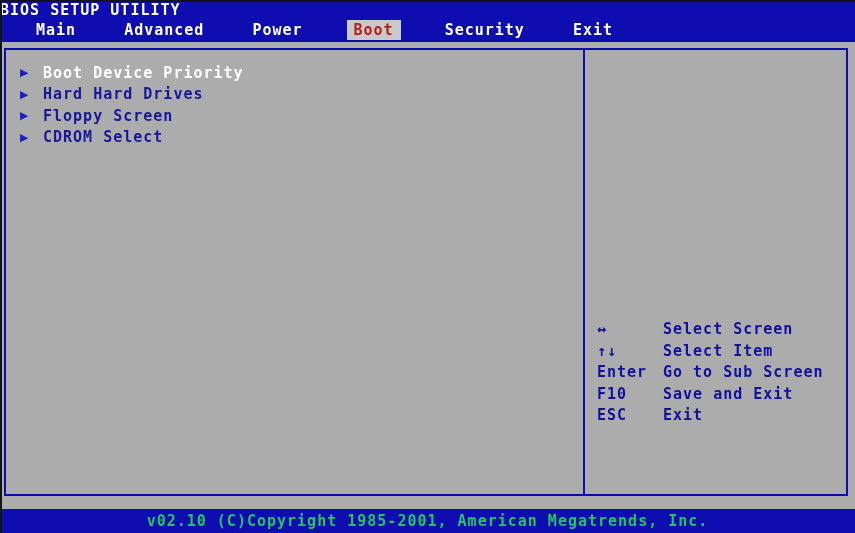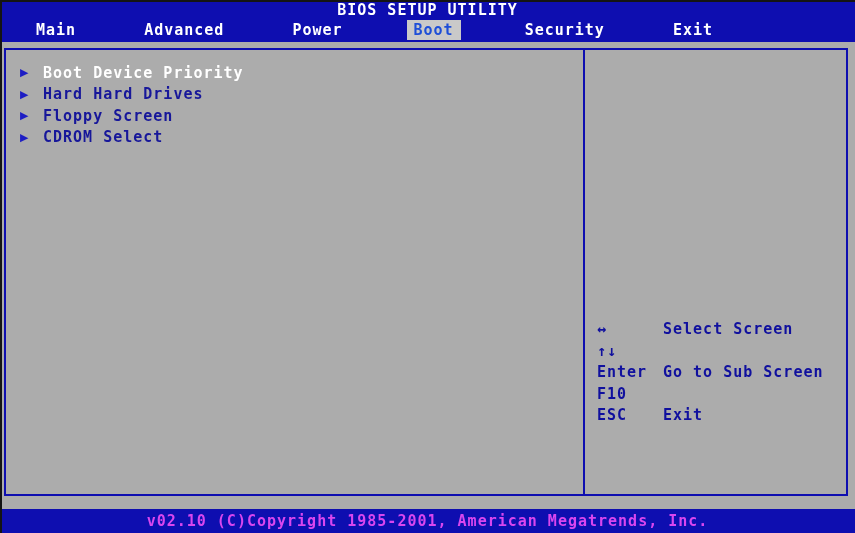--- a/index.html
+++ b/index.html
@@ -18,30 +18,30 @@
     width:855px;height:533px;
     background:var(--gray);
     font-family:"DejaVu Sans Mono","Liberation Mono",monospace;
     font-weight:bold;
     overflow:hidden;
   }
   .edge-top{position:absolute;top:0;left:0;width:100%;height:2px;background:#141414;z-index:12;}
   .edge-left{position:absolute;top:0;left:0;width:2px;height:100%;background:#141414;z-index:12;}
   .titlebar{
     position:absolute;top:2px;left:0;width:100%;height:16px;
-    background:var(--blue);color:#fff;text-align:center;
+    background:var(--blue);color:#fff;text-align:left;
     font-size:15px;line-height:16px;letter-spacing:1px;
   }
   .menubar{
     position:absolute;top:18px;left:0;width:100%;height:24px;
     background:var(--blue);display:flex;align-items:center;
-    gap:60px;padding-left:32px;color:#fff;font-size:15px;letter-spacing:1px;
+    gap:40px;padding-left:32px;color:#fff;font-size:15px;letter-spacing:1px;
   }
   .tab{padding:1px 4px;white-space:nowrap;}
-  .tab.active{background:var(--tab-active-bg);color:#1d4ed8;padding:1px 7px;}
+  .tab.active{background:var(--tab-active-bg);color:#b91c1c;padding:1px 7px;}
   .frame{
     position:absolute;left:4px;top:48px;width:844px;height:448px;
     border:2px solid var(--blue);
   }
   .divider{
     position:absolute;left:583px;top:48px;width:2px;height:448px;
     background:var(--blue);
   }
   .items{position:absolute;left:20px;top:62px;font-size:15px;letter-spacing:1px;}
   .item{height:21.5px;display:flex;align-items:center;color:var(--item-text);white-space:nowrap;}
@@ -51,21 +51,21 @@
   }
   .item.selected .label{color:var(--selected-text);}
   .help{
     position:absolute;left:597px;top:320px;
     font-size:15px;letter-spacing:1px;color:var(--help-text);
   }
   .help-row{height:21.5px;display:flex;white-space:nowrap;}
   .help-key{width:66px;flex:0 0 66px;}
   .footer{
     position:absolute;left:0;top:509px;width:100%;height:24px;
-    background:var(--blue);color:#d946ef;text-align:center;
+    background:var(--blue);color:#22c55e;text-align:center;
     font-size:15px;line-height:24px;letter-spacing:1px;
   }
 </style>
 </head>
 <body>
 
 <div class="screen">
   <div class="edge-top"></div>
   <div class="edge-left"></div>
 
@@ -102,27 +102,29 @@
     </div>
   </div>
 
   <div class="help">
     <div class="help-row">
       <span class="help-key">↔</span>
       <span class="help-action">Select Screen</span>
     </div>
     <div class="help-row">
       <span class="help-key">↑↓</span>
+      <span class="help-action">Select Item</span>
     </div>
     <div class="help-row">
       <span class="help-key">Enter</span>
       <span class="help-action">Go to Sub Screen</span>
     </div>
     <div class="help-row">
       <span class="help-key">F10</span>
+      <span class="help-action">Save and Exit</span>
     </div>
     <div class="help-row">
       <span class="help-key">ESC</span>
       <span class="help-action">Exit</span>
     </div>
   </div>
 
   <div class="footer">v02.10 (C)Copyright 1985-2001, American Megatrends, Inc.</div>
 </div>
 

